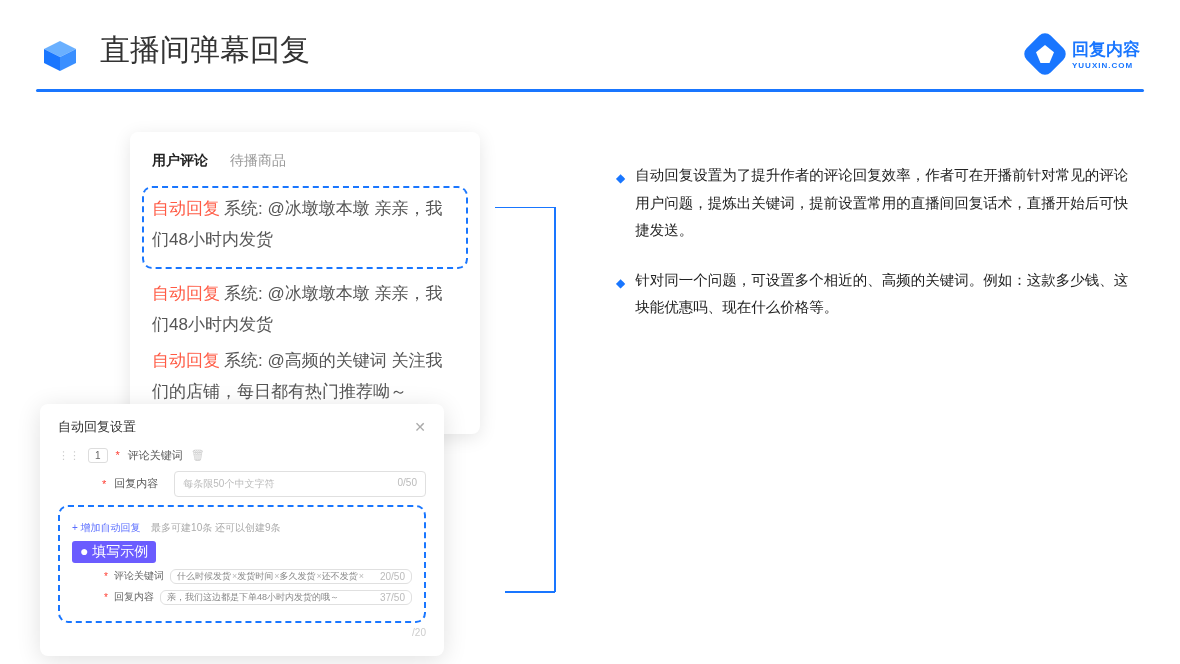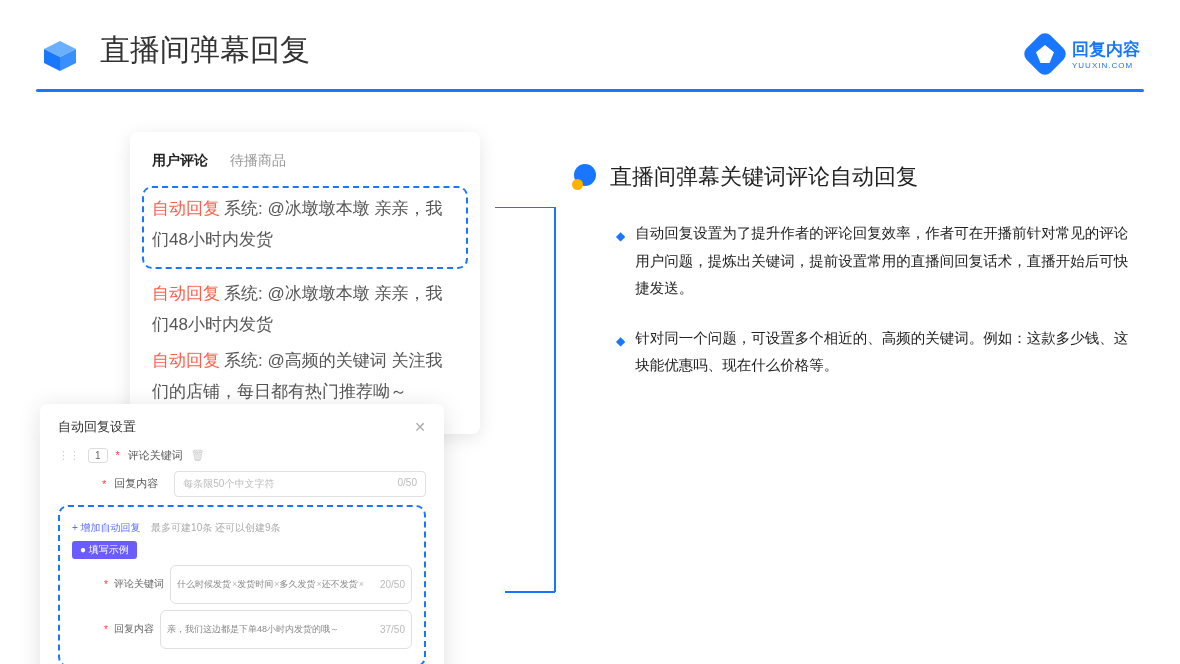--- a/index.html
+++ b/index.html
@@ -6,21 +6,21 @@
 body { font-family: "Microsoft YaHei", -apple-system, Arial, sans-serif; background: #fff; width: 1180px; height: 664px; position: relative; overflow: hidden; }
 
 .header { display: flex; align-items: flex-end; padding: 30px 40px 0 40px; }
 .logo-cube { width: 40px; height: 30px; margin-right: 20px; position: relative; }
 .logo-cube svg { width: 100%; height: 100%; }
 .page-title { font-size: 30px; font-weight: 500; color: #333; }
 .brand { margin-left: auto; display: flex; align-items: center; }
 .brand-icon { width: 34px; height: 34px; background: #1976ff; border-radius: 8px; transform: rotate(45deg); position: relative; margin-right: 10px; }
 .brand-icon::after { content: ""; position: absolute; inset: 8px; background: #fff; clip-path: polygon(50% 0, 100% 40%, 75% 100%, 25% 100%, 0 40%); transform: rotate(-45deg); }
 .brand-text { color: #1976ff; font-weight: 700; font-size: 17px; }
-.brand-sub { color: #1976ff; font-size: 8px; letter-spacing: 1px; display:block; font-weight:400;}
+.brand-sub { color: #1976ff; font-size: 8px; letter-spacing: 1px; display:block; font-weight:700;}
 .hr { height: 3px; background: #1976ff; margin: 18px 36px 0 36px; border-radius: 2px; }
 
 .content { display: flex; padding: 40px 40px 0 40px; gap: 32px; }
 .left { width: 500px; position: relative; }
 .right { flex: 1; padding-top: 30px; }
 
 .card1 { width: 350px; background: #fff; border-radius: 8px; box-shadow: 0 4px 18px rgba(0,0,0,0.10); padding: 20px 22px; margin-left: 90px; position: relative; z-index: 1; }
 .tabs { display: flex; gap: 22px; margin-bottom: 16px; }
 .tab { font-size: 14px; color: #999; }
 .tab.active { color: #222; font-weight: 600; }
@@ -35,24 +35,24 @@
 .num-badge { border: 1px solid #ddd; padding: 1px 6px; border-radius: 3px; color: #666; font-size: 10px; }
 .req-dot { color: #ff3b30; }
 .form-label { color: #555; min-width: 52px; }
 .input-box { flex: 1; border: 1px solid #e0e0e0; border-radius: 4px; padding: 5px 8px; color: #bbb; font-size: 10px; display: flex; justify-content: space-between; }
 .counter { color: #bbb; font-size: 10px; }
 .trash { color: #ccc; font-size: 11px; }
 
 .dashed-section { border: 2.5px dashed #1976ff; border-radius: 10px; padding: 10px 12px; margin-top: 8px; position: relative; }
 .add-link { color: #5b6eff; font-size: 10px; }
 .add-note { color: #aaa; font-size: 10px; margin-left: 6px; }
-.example-badge { display: inline-block; background: #6b5cff; color: #fff; font-size: 10px; padding: 2px 8px; border-radius: 3px; margin-top: 6px; margin-bottom: 6px; }
+.example-badge { display: inline-block; background: #6b5cff; color: #fff; font-size: 14px; padding: 2px 8px; border-radius: 3px; margin-top: 6px; margin-bottom: 6px; }
 .mini-row { display: flex; align-items: center; gap: 6px; font-size: 10px; margin-bottom: 6px; padding-left: 32px; }
 .mini-label { color: #666; }
-.mini-input { border: 1px solid #e0e0e0; border-radius: 6px; padding: 12px 6px; color: #888; font-size: 9px; flex: 1; display: flex; gap: 4px; align-items:center; justify-content: space-between;}
+.mini-input { border: 1px solid #e0e0e0; border-radius: 6px; padding: 0 6px; color: #888; font-size: 9px; flex: 1; display: flex; gap: 4px; align-items:center; justify-content: space-between;}
 .tag-chip { display: inline-block; color: #888; }
 .tag-x { color: #bbb; margin-left: 1px; }
 
 .connector { position: absolute; top: 75px; left: 455px; width: 70px; height: 400px; pointer-events: none; z-index: 3; }
 .connector line { stroke: #1976ff; stroke-width: 2; }
 
 .section-title { display: flex; align-items: center; margin-bottom: 28px; }
 .dot-icon { width: 26px; height: 26px; position: relative; margin-right: 12px; }
 .dot-icon .c1 { width: 22px; height: 22px; background: #1976ff; border-radius: 50%; position: absolute; top: 0; left: 2px; }
 .dot-icon .c2 { width: 11px; height: 11px; background: #ffb300; border-radius: 50%; position: absolute; bottom: 0; left: 0; }
@@ -150,27 +150,20 @@
     </div>
 
     <svg class="connector">
       <line x1="0" y1="0" x2="60" y2="0"></line>
         <line x1="60" y1="0" x2="60" y2="385"></line>
         <line x1="60" y1="385" x2="10" y2="385"></line>
     </svg>
   </div>
 
   <div class="right">
-    <div class="section-title">
-      <div class="dot-icon">
-          <div class="c1"></div>
-          <div class="c2"></div>
-        </div>
-      <div class="section-title-text">直播间弹幕关键词评论自动回复</div>
-    </div>
     <div class="bullet">
       <span class="bullet-diamond">◆</span>
       <span>自动回复设置为了提升作者的评论回复效率，作者可在开播前针对常见的评论用户问题，提炼出关键词，提前设置常用的直播间回复话术，直播开始后可快捷发送。</span>
     </div>
     <div class="bullet">
       <span class="bullet-diamond">◆</span>
       <span>针对同一个问题，可设置多个相近的、高频的关键词。例如：这款多少钱、这块能优惠吗、现在什么价格等。</span>
     </div>
   </div>
 </div>

